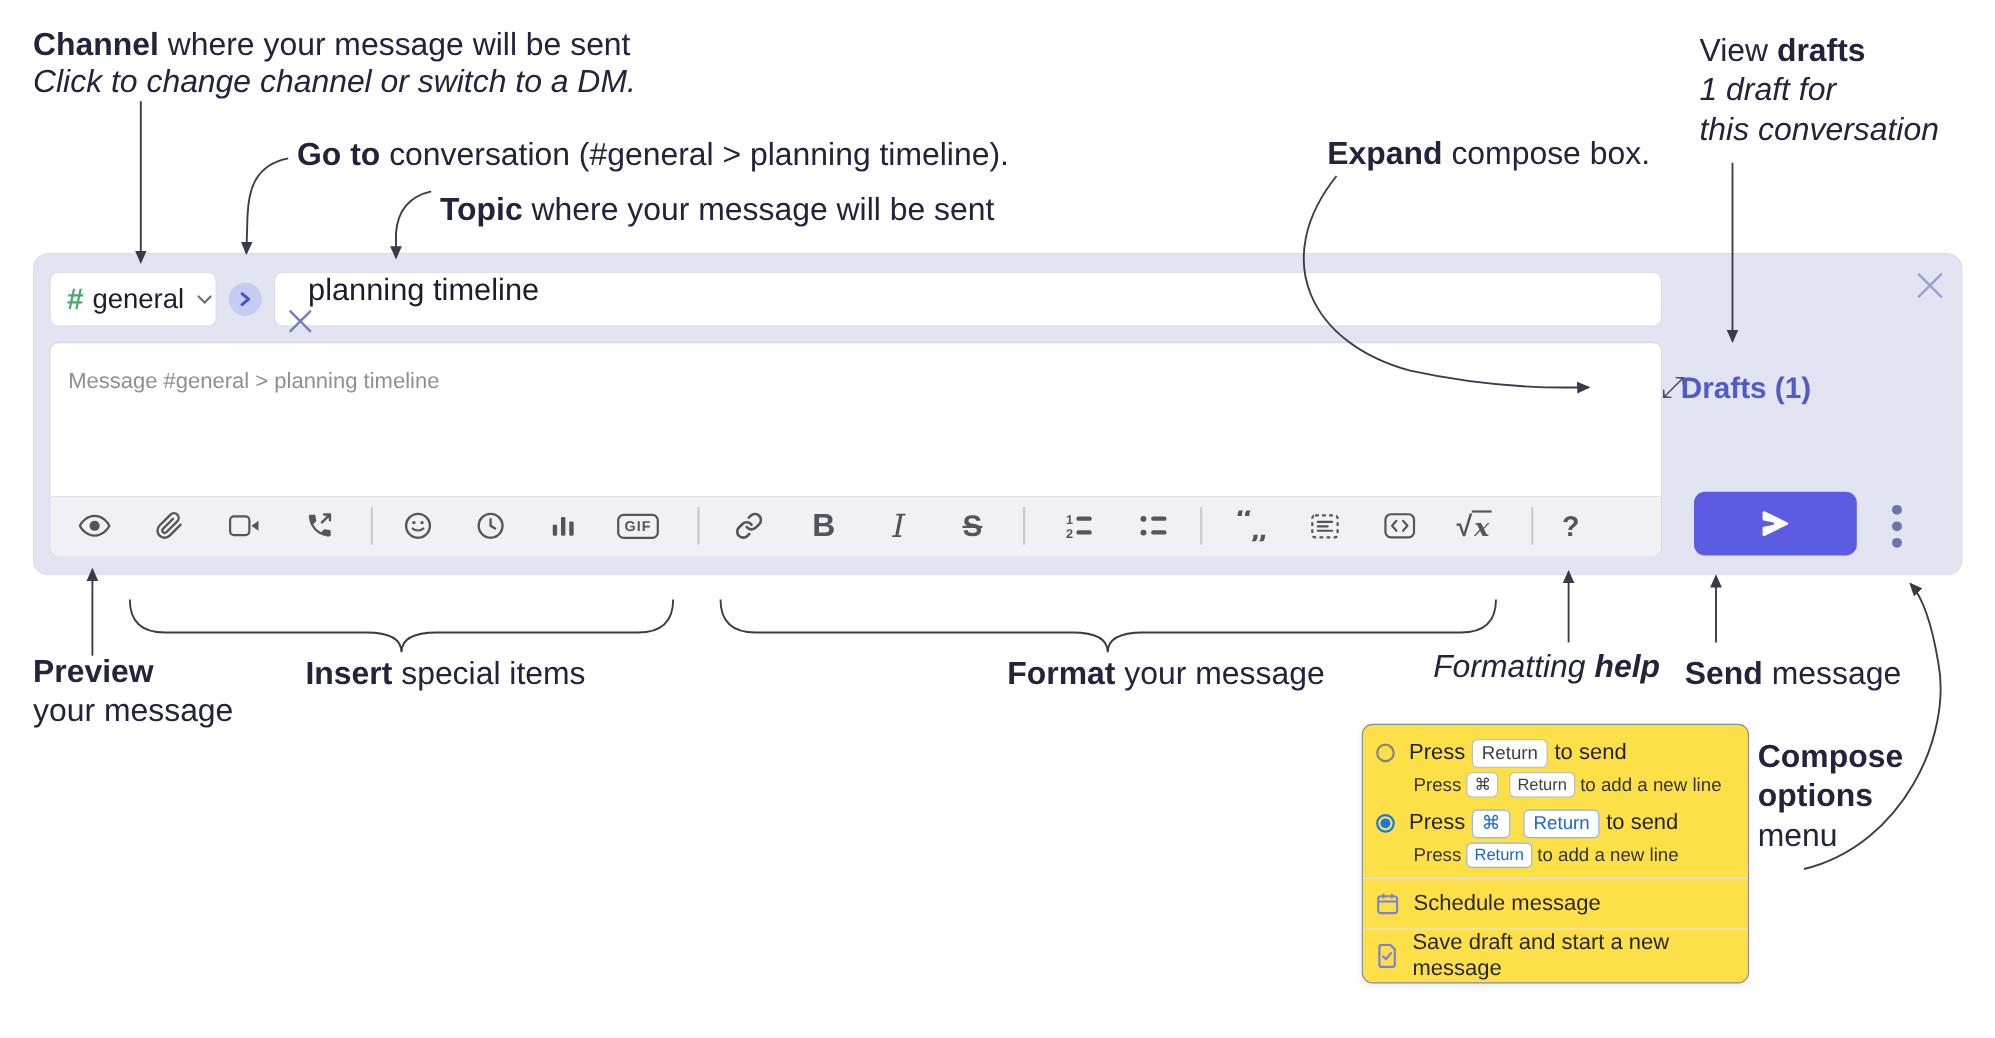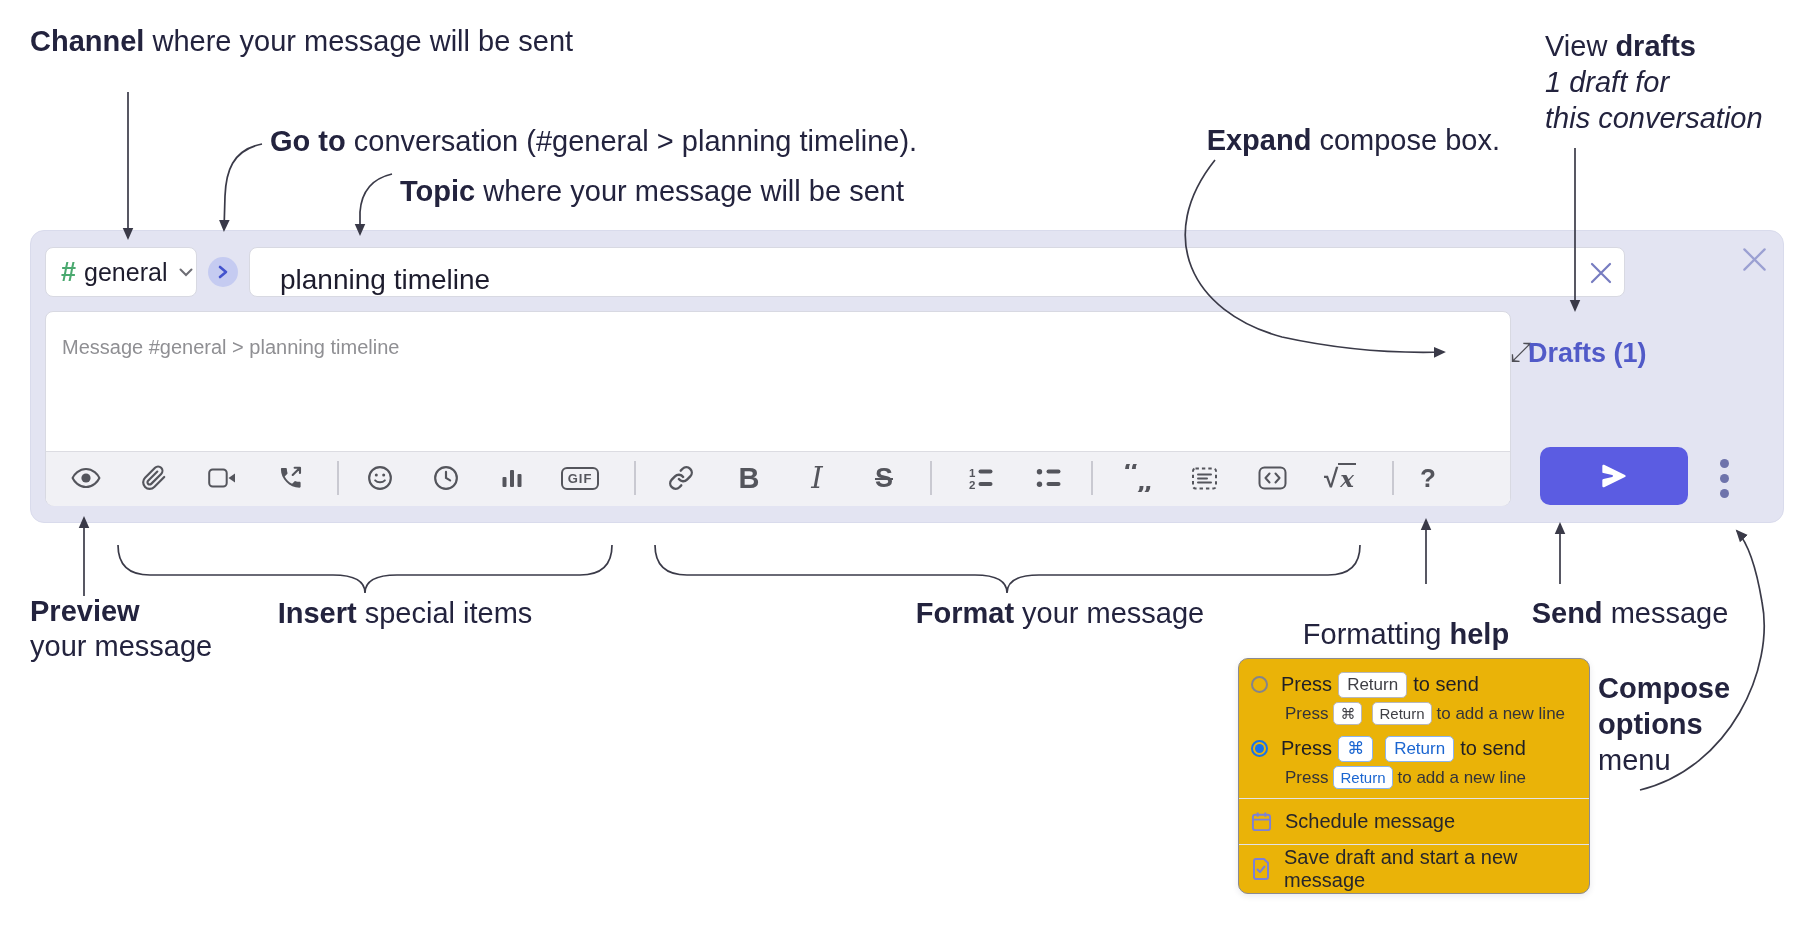--- a/index.html
+++ b/index.html
@@ -12,21 +12,21 @@
   .center{transform:translateX(-50%);margin-left:40px;}
   
   #composer{position:absolute;left:30px;top:230px;width:1754px;height:293px;
             background:#e3e4f2;border:1px solid #d9dbec;border-radius:14px;box-sizing:border-box;}
   .whitebox{position:absolute;background:#fff;border:1px solid #d8d9e2;border-radius:8px;box-sizing:border-box;}
   #channel-btn{left:14px;top:16px;width:152px;height:50px;display:flex;align-items:center;cursor:pointer;}
   #channel-btn .hash{color:#4aa96f;font-weight:700;font-size:27px;margin:0 8px 0 15px;}
   #channel-btn .chname{color:#1d1c2d;font-size:25px;}
   #goto-circle{position:absolute;left:177px;top:26px;width:30px;height:30px;border-radius:50%;
                background:#c5cbf1;display:flex;align-items:center;justify-content:center;cursor:pointer;}
-  #topic-box{left:218px;top:16px;width:1376px;height:50px;display:flex;align-items:flex-end;}
+  #topic-box{left:218px;top:16px;width:1262px;height:50px;display:flex;align-items:flex-start;flex-direction:column;}
   #topic-box input{flex:1;border:none;outline:none;background:transparent;font-family:inherit;
                    font-size:28px;color:#1d1c2d;padding:0 0 0 30px;}
   #message-box{left:14px;top:80px;width:1466px;height:195px;}
   #message-box textarea{position:absolute;left:0;top:0;width:100%;height:137px;border:none;outline:none;
                    resize:none;background:transparent;font-family:inherit;font-size:20px;color:#1d1c2d;
                    padding:24px 60px 0 16px;box-sizing:border-box;}
   #message-box textarea::placeholder{color:#8f8f93;opacity:1;}
   #toolbar{position:absolute;left:0;top:139px;width:100%;height:55px;background:#f1f1f5;
            border-top:1px solid #dcdce2;border-radius:0 0 8px 8px;box-sizing:border-box;}
   .tb{position:absolute;width:44px;height:44px;top:4px;display:flex;align-items:center;justify-content:center;
@@ -43,21 +43,21 @@
   #expand-btn{position:absolute;left:1457px;top:22px;width:36px;height:36px;color:#4e4e55;
               font-size:27px;display:flex;align-items:center;justify-content:center;cursor:pointer;}
   #drafts-link{position:absolute;left:1528px;top:338px;font-size:27px;font-weight:600;color:#515ac8;cursor:pointer;}
   #send-btn{position:absolute;left:1540px;top:447px;width:148px;height:58px;background:#5b5ce2;border:none;
             border-radius:10px;display:flex;align-items:center;justify-content:center;cursor:pointer;}
   #more-btn{position:absolute;left:1706px;top:455px;width:36px;height:46px;display:flex;flex-direction:column;
             align-items:center;justify-content:center;gap:6px;cursor:pointer;}
   #more-btn .dot{width:9px;height:9px;border-radius:50%;background:#6e73ab;}
   .xbtn{position:absolute;display:flex;align-items:center;justify-content:center;cursor:pointer;}
   
-  #popup{position:absolute;left:1238px;top:658px;width:352px;background:#eab308;border:1px solid #8b8b93;
+  #popup{position:absolute;left:1238px;top:658px;width:352px;background:#fde047;border:1px solid #8b8b93;
          border-radius:10px;box-sizing:border-box;padding:10px 12px 8px 12px;box-shadow:0 2px 6px rgba(40,40,70,.10);
          color:#1f1f26;}
   .opt-main{display:flex;align-items:center;font-size:20px;height:31px;}
   .opt-sub{font-size:17px;color:#33333a;height:27px;display:flex;align-items:center;margin-left:34px;}
   .radio{width:17px;height:17px;border:2px solid #84848c;border-radius:50%;margin-right:13px;flex:none;
          display:flex;align-items:center;justify-content:center;cursor:pointer;box-sizing:border-box;}
   .radio.sel{border-color:#1a73e8;}
   .radio.sel .dot{width:9px;height:9px;border-radius:50%;background:#1a73e8;}
   .kbd{display:inline-block;border:1px solid #b7b7bd;border-radius:5px;background:#fff;color:#3f3f45;
        font-size:17px;line-height:24px;padding:0 8px;margin:0 6px;}
@@ -68,20 +68,21 @@
   .popup-div{border-top:1px solid #e2e2e7;margin:7px -12px;}
   #arrows{position:absolute;left:0;top:0;pointer-events:none;}
 </style>
 </head>
 <body>
 
 <div id="stage">
 
   <div class="ann" style="left:30px;top:24px;">
     <div><b>Channel</b><span> where your message will be sent</span></div>
+    <div><i>Click to change channel or switch to a DM.</i></div>
   </div>
 
   <div class="ann" style="left:270px;top:124px;">
     <b>Go to</b><span> conversation (#general &gt; planning timeline).</span>
   </div>
 
   <div class="ann" style="left:400px;top:174px;">
     <b>Topic</b><span> where your message will be sent</span>
   </div>
 
@@ -270,21 +271,21 @@
   </div>
 
   <div class="ann center" style="left:365px;top:596px;">
     <b>Insert</b><span> special items</span>
   </div>
 
   <div class="ann center" style="left:1020px;top:596px;">
     <b>Format</b><span> your message</span>
   </div>
 
-  <div class="ann center" style="left:1366px;top:617px;">
+  <div class="ann center" style="left:1366px;top:589px;font-style:italic;">
     <span>Formatting </span><b>help</b>
   </div>
 
   <div class="ann center" style="left:1590px;top:596px;text-align:right;">
     <b>Send</b><span> message</span>
   </div>
 
   <div class="ann" style="left:1598px;top:670px;line-height:36px;">
     <div><b>Compose</b></div>
     <div><b>options</b></div>

